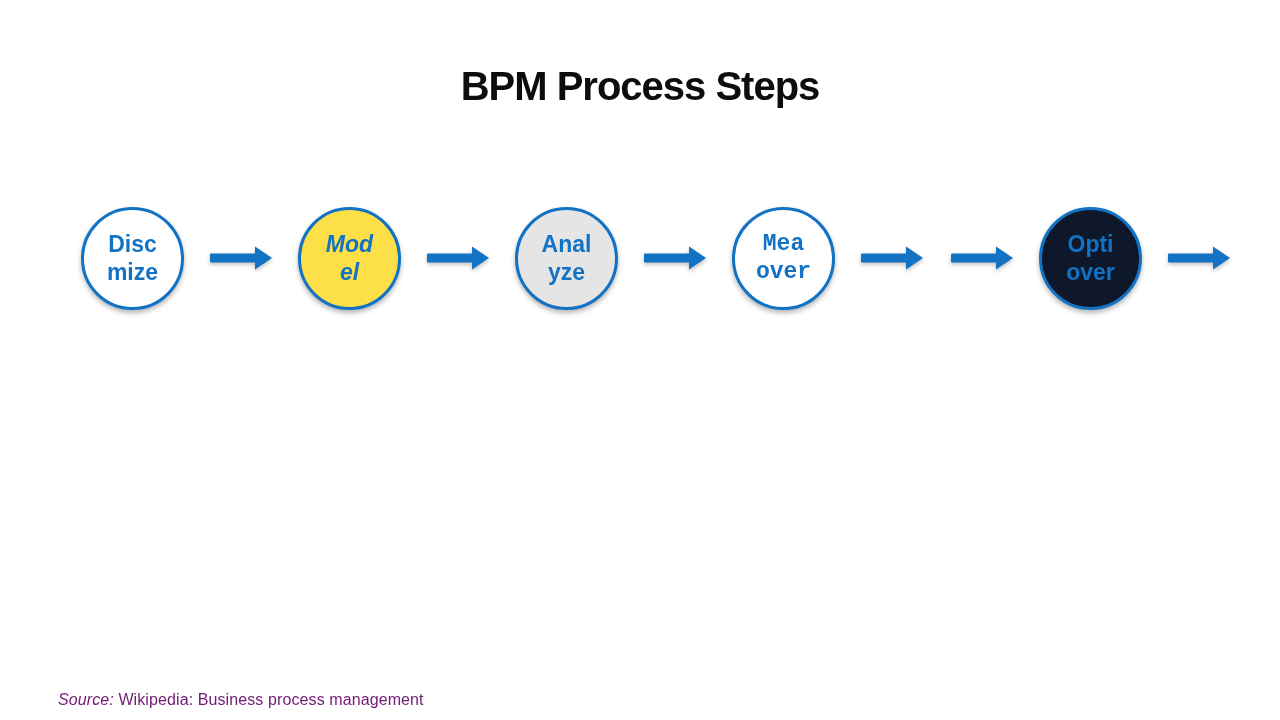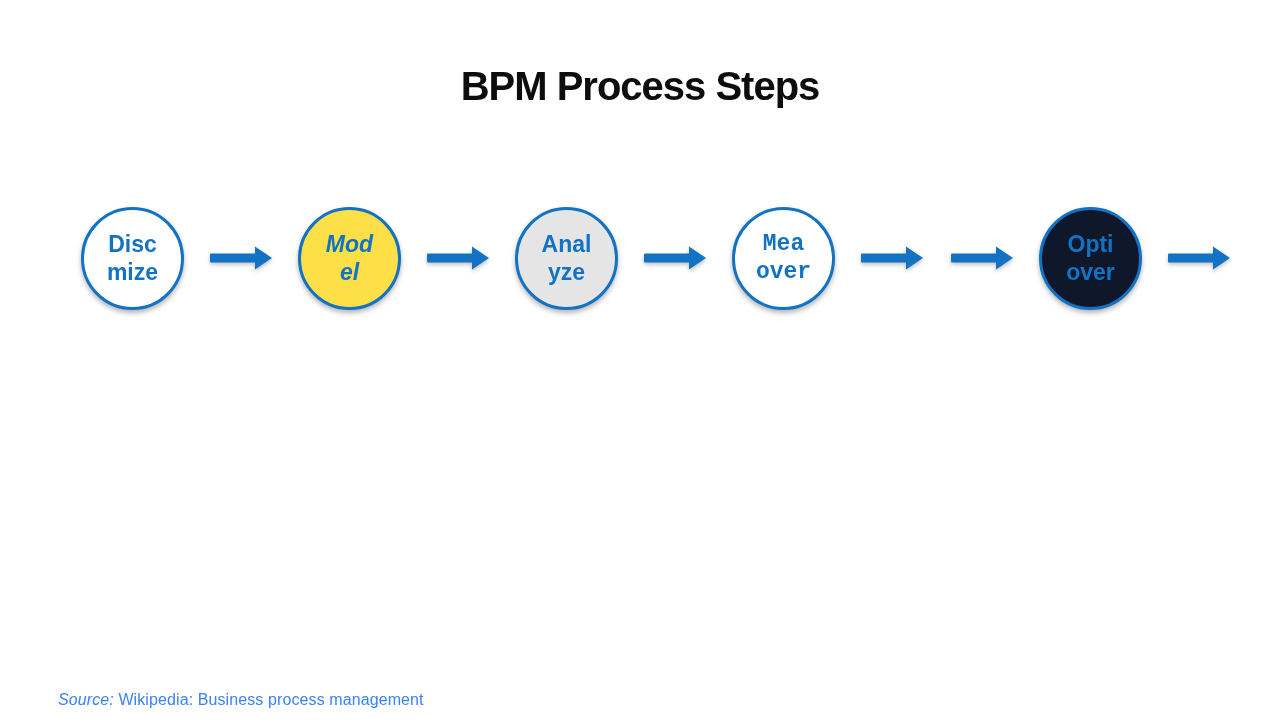--- a/index.html
+++ b/index.html
@@ -59,21 +59,21 @@
   }
   .connector svg {
     display: block;
     filter: drop-shadow(0px 2px 2px rgba(90, 90, 90, 0.4));
   }
   .source-line {
     position: absolute;
     left: 58px;
     top: 691px;
     font-size: 16px;
-    color: #3b82f6;
+    color: #701a75;
     letter-spacing: 0.1px;
   }
   .source-line .source-prefix { font-style: italic; }
 </style>
 </head>
 <body>
 
 <h1 class="slide-title">BPM Process Steps</h1>
 
 <div class="flow">

